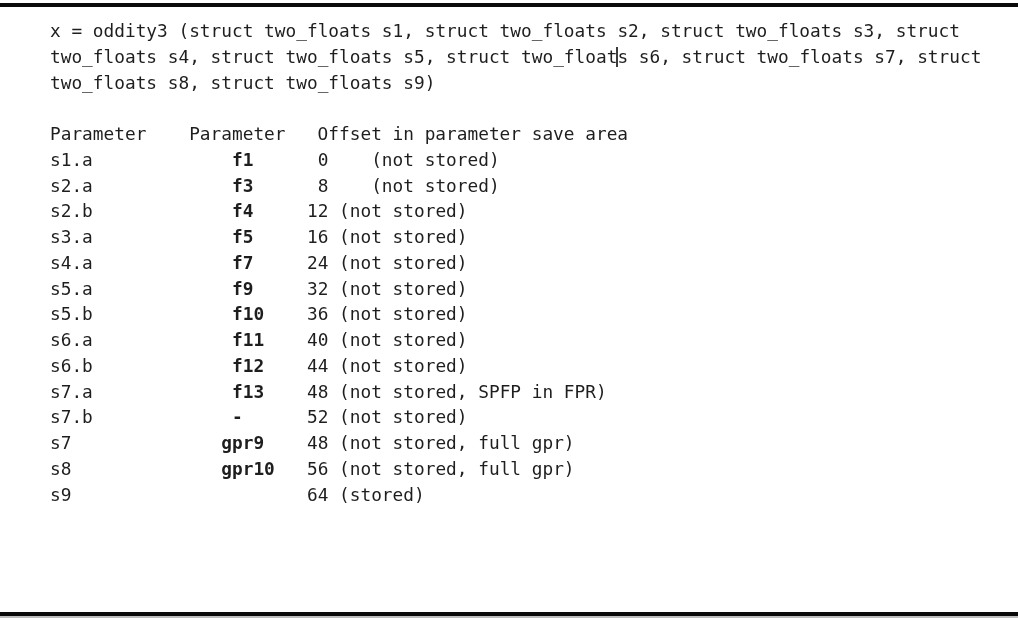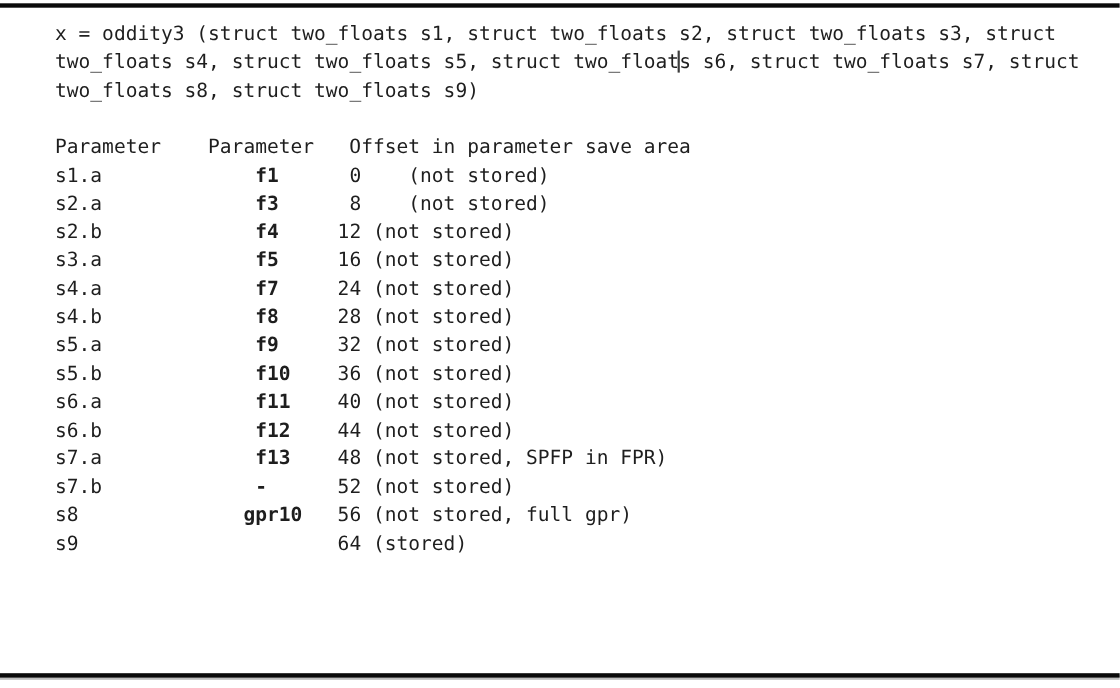--- a/index.html
+++ b/index.html
@@ -67,26 +67,26 @@
     <div class="line"><span>two_floats s4, struct two_floats s5, struct two_float</span><span class="caret"></span><span>s s6, struct two_floats s7, struct</span></div>
     <div class="line"><span>two_floats s8, struct two_floats s9)</span></div>
     <div class="line"></div>
     <div class="line"><span class="h-param">Parameter</span><span class="h-reg">Parameter</span><span>Offset in parameter save area</span></div>
     <div id="rows">
         <div class="line"><span class="c-param">s1.a</span><span class="c-reg"> f1</span><span class="c-off"> 0</span><span class="c-note">    (not stored)</span></div>
         <div class="line"><span class="c-param">s2.a</span><span class="c-reg"> f3</span><span class="c-off"> 8</span><span class="c-note">    (not stored)</span></div>
         <div class="line"><span class="c-param">s2.b</span><span class="c-reg"> f4</span><span class="c-off">12</span><span class="c-note"> (not stored)</span></div>
         <div class="line"><span class="c-param">s3.a</span><span class="c-reg"> f5</span><span class="c-off">16</span><span class="c-note"> (not stored)</span></div>
         <div class="line"><span class="c-param">s4.a</span><span class="c-reg"> f7</span><span class="c-off">24</span><span class="c-note"> (not stored)</span></div>
-        <div class="line"><span class="c-param">s4.b</span><span class="c-reg"> f8</span><span class="c-off">28</span><span class="c-note"> (not stored)</span></div>
         <div class="line"><span class="c-param">s5.a</span><span class="c-reg"> f9</span><span class="c-off">32</span><span class="c-note"> (not stored)</span></div>
         <div class="line"><span class="c-param">s5.b</span><span class="c-reg"> f10</span><span class="c-off">36</span><span class="c-note"> (not stored)</span></div>
         <div class="line"><span class="c-param">s6.a</span><span class="c-reg"> f11</span><span class="c-off">40</span><span class="c-note"> (not stored)</span></div>
         <div class="line"><span class="c-param">s6.b</span><span class="c-reg"> f12</span><span class="c-off">44</span><span class="c-note"> (not stored)</span></div>
         <div class="line"><span class="c-param">s7.a</span><span class="c-reg"> f13</span><span class="c-off">48</span><span class="c-note"> (not stored, SPFP in FPR)</span></div>
         <div class="line"><span class="c-param">s7.b</span><span class="c-reg"> -</span><span class="c-off">52</span><span class="c-note"> (not stored)</span></div>
+        <div class="line"><span class="c-param">s7</span><span class="c-reg">gpr9</span><span class="c-off">48</span><span class="c-note"> (not stored, full gpr)</span></div>
         <div class="line"><span class="c-param">s8</span><span class="c-reg">gpr10</span><span class="c-off">56</span><span class="c-note"> (not stored, full gpr)</span></div>
         <div class="line"><span class="c-param">s9</span><span class="c-reg"></span><span class="c-off">64</span><span class="c-note"> (stored)</span></div>
       </div>
   </div>
 
   <div class="rule rule-bottom"></div>
 </div>
 
 </body></html>

